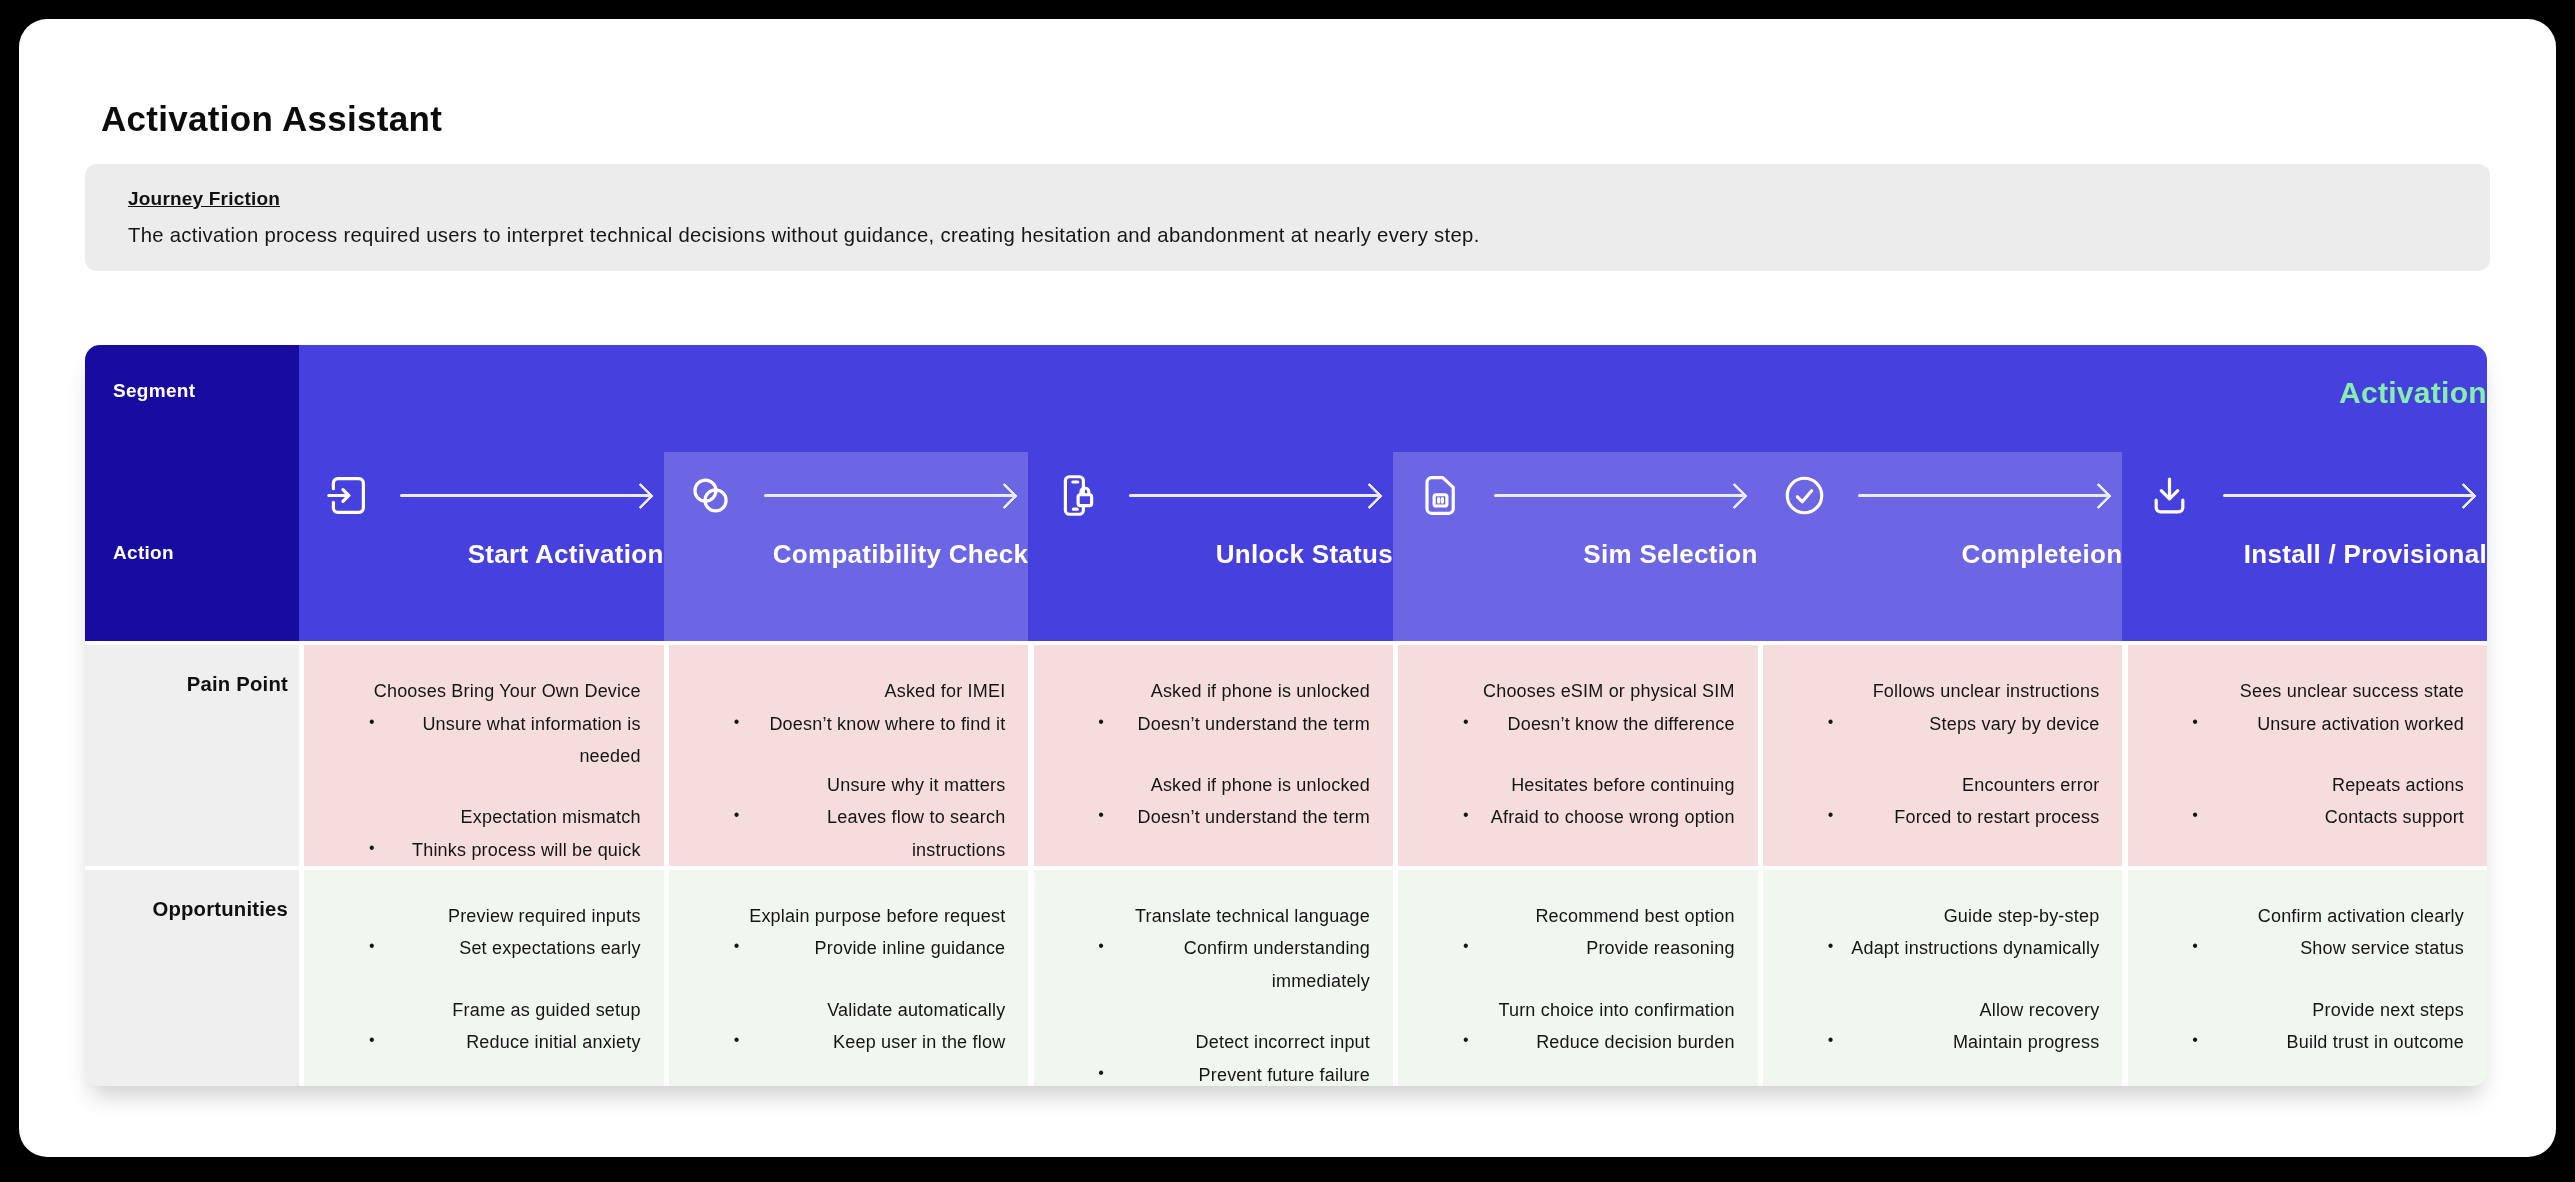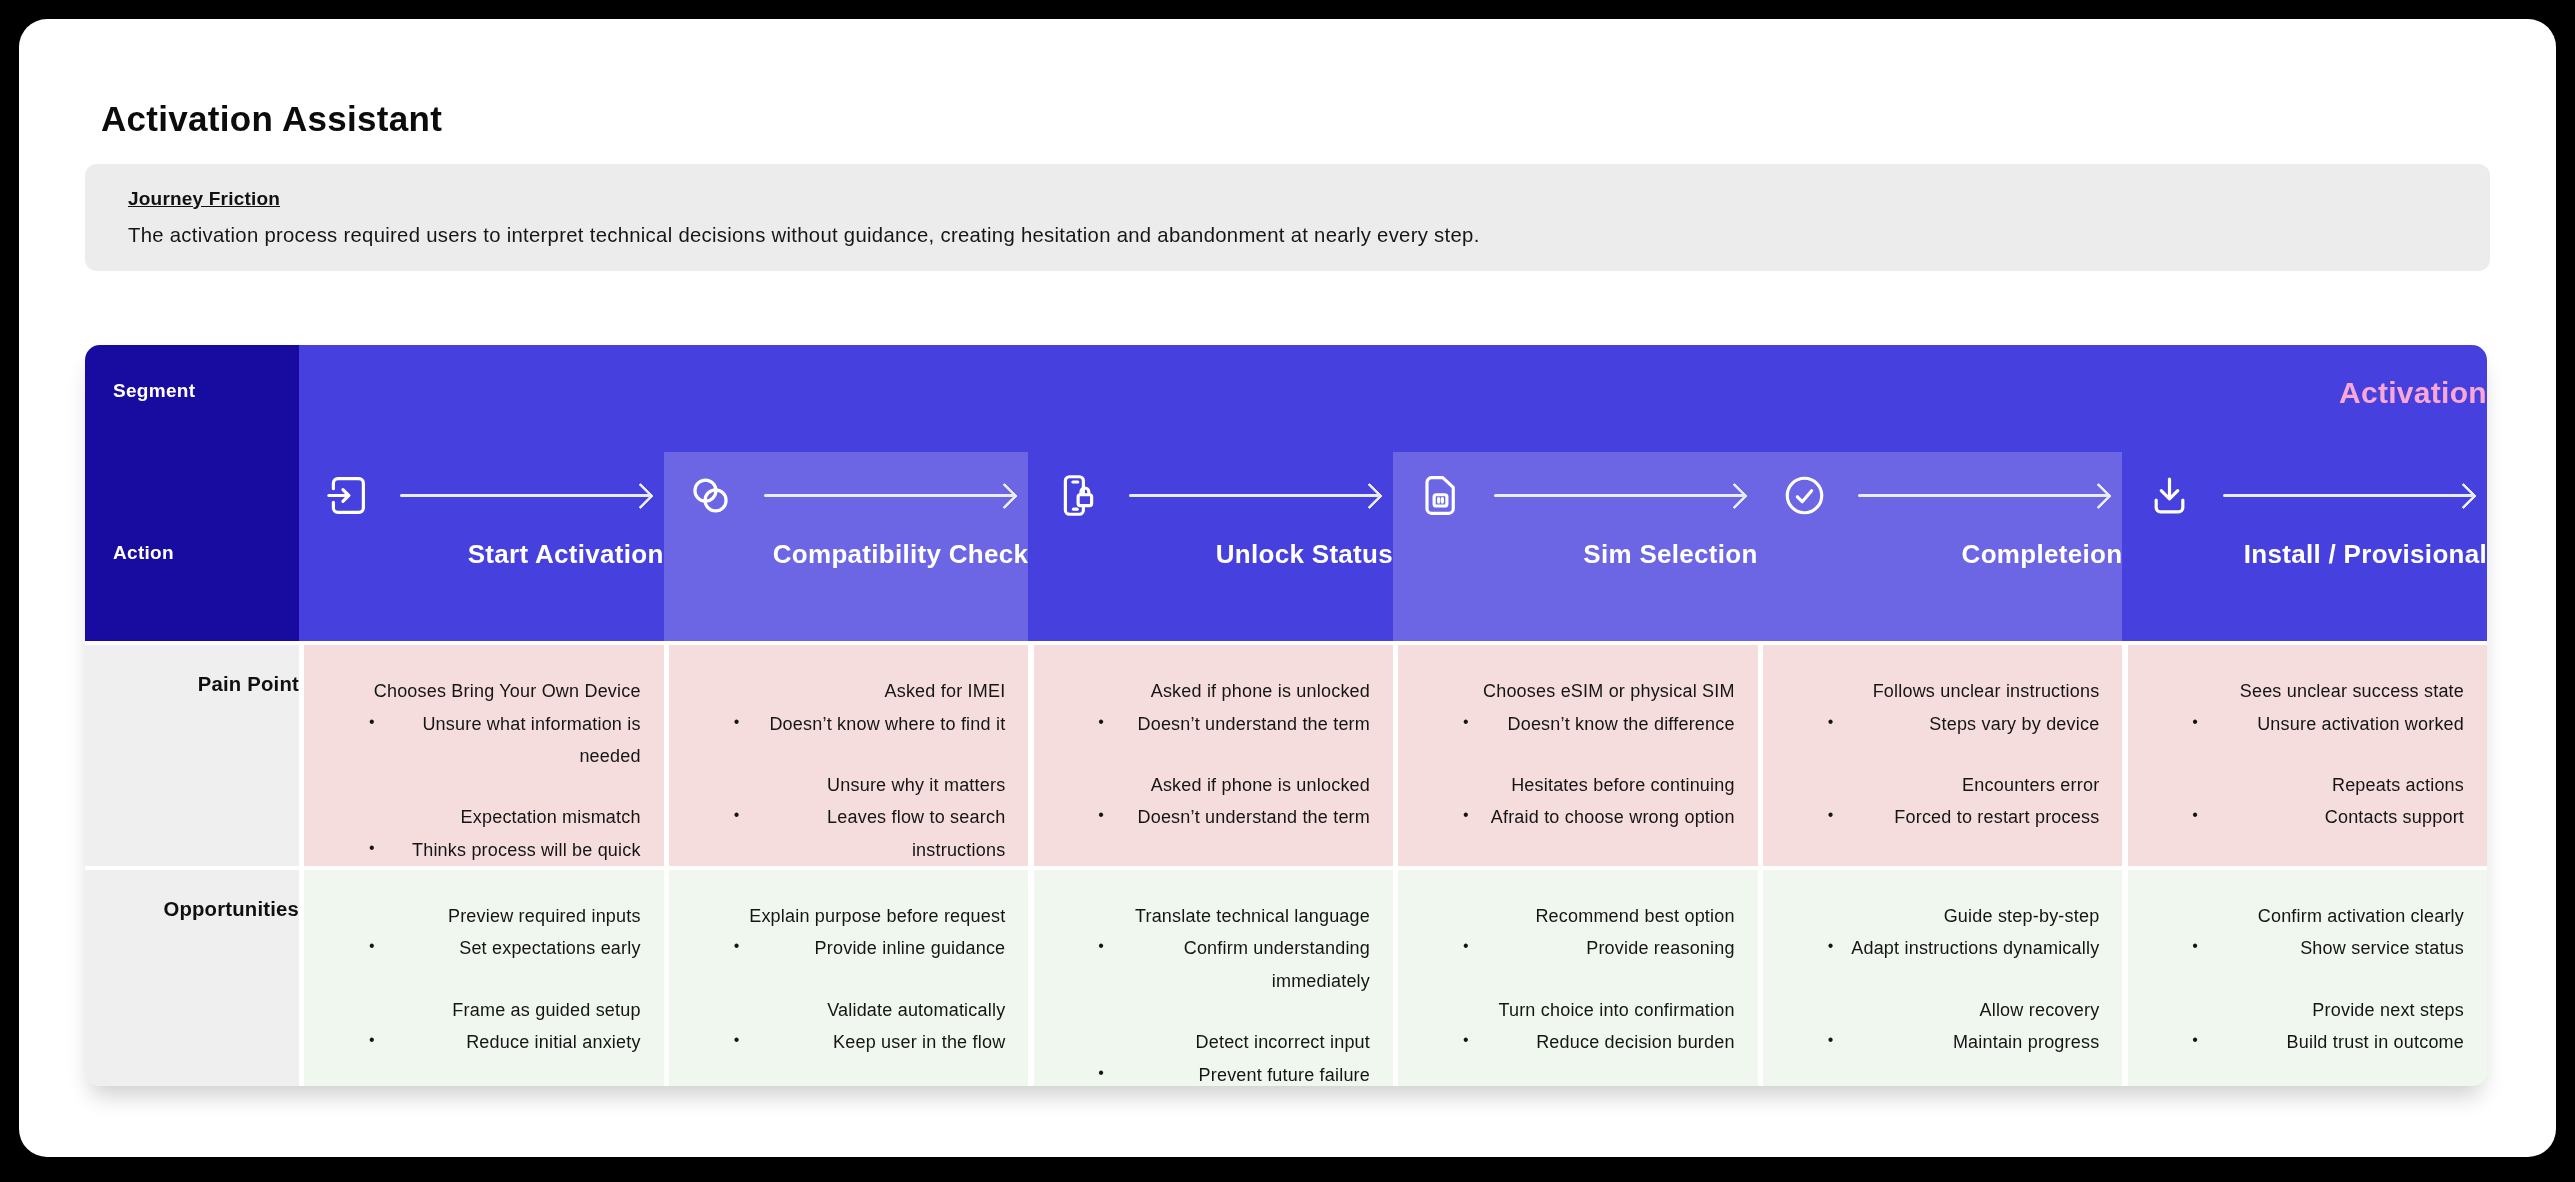--- a/index.html
+++ b/index.html
@@ -34,21 +34,21 @@
   .band{display:flex;height:296px;flex:0 0 auto;}
   .side{
     width:214px;flex:0 0 auto;background:#180CA0;position:relative;color:#fff;
   }
   .side-label{position:absolute;left:28px;font-size:19px;font-weight:700;letter-spacing:0.3px;}
   .side-label.seg{top:35px;}
   .side-label.act{top:197px;}
   .band-main{flex:1;display:flex;flex-direction:column;background:#4640DE;}
   .seg-title{
     height:107px;flex:0 0 auto;box-sizing:border-box;
-    padding:31px 0 0 27px;color:#f9a8d4;font-size:30px;font-weight:700;letter-spacing:0.3px;
+    padding:31px 0 0 27px;color:#86efac;font-size:30px;font-weight:700;letter-spacing:0.3px;
   }
   .action-row{flex:1;display:flex;}
   .action-cell{
     flex:1 1 0;box-sizing:border-box;background:#4640DE;--cellbg:#4640DE;
     padding:18px 0 0 24.6px;
   }
   .action-cell.highlight{background:#6C66E4;--cellbg:#6C66E4;}
   .icon-row{display:flex;align-items:center;height:51px;}
   .step-icon{width:45px;height:45px;flex:0 0 auto;display:block;}
   .step-icon svg{
@@ -68,21 +68,21 @@
     margin-top:18px;color:#fff;font-size:26px;font-weight:700;letter-spacing:0.3px;
   }
 
   .rowgap{height:4.3px;flex:0 0 auto;background:#fff;}
   .rowgap.small{height:3.7px;}
   .row{display:flex;gap:5.3px;flex:0 0 auto;}
   .row.pain{height:221px;}
   .row.opps{height:216px;}
   .row-label{
     width:214px;flex:0 0 auto;background:#EFEFEF;box-sizing:border-box;
-    padding:28px 0 0 28px;font-size:20.3px;font-weight:700;color:#101010;letter-spacing:0.2px;
+    padding:28px 11px 0 28px;font-size:20.3px;font-weight:700;color:#101010;letter-spacing:0.2px;
   }
   .content-cell{
     flex:1 1 0;box-sizing:border-box;
     padding:30px 23px 0 33px;
     font-size:18px;color:#151515;letter-spacing:0.2px;line-height:1.8;
   }
   .row.pain .content-cell{background:#F4DDDC;}
   .row.opps .content-cell{background:#F0F7EE;}
   .group + .group{margin-top:29px;}
   .group-title{font-weight:400;}

